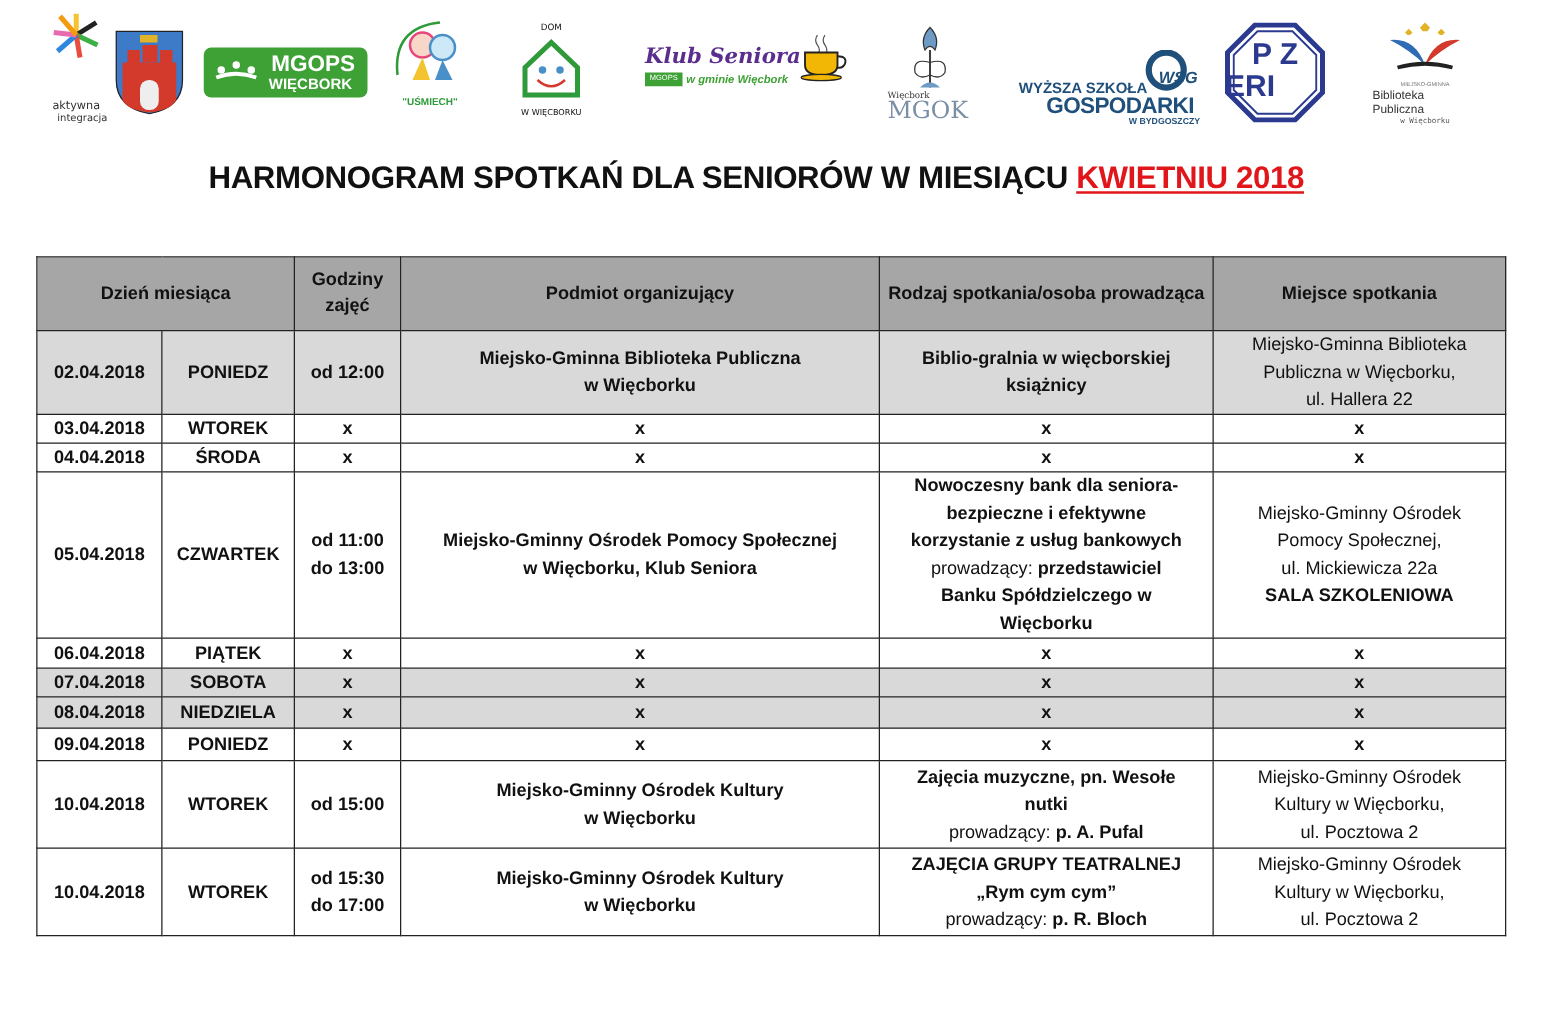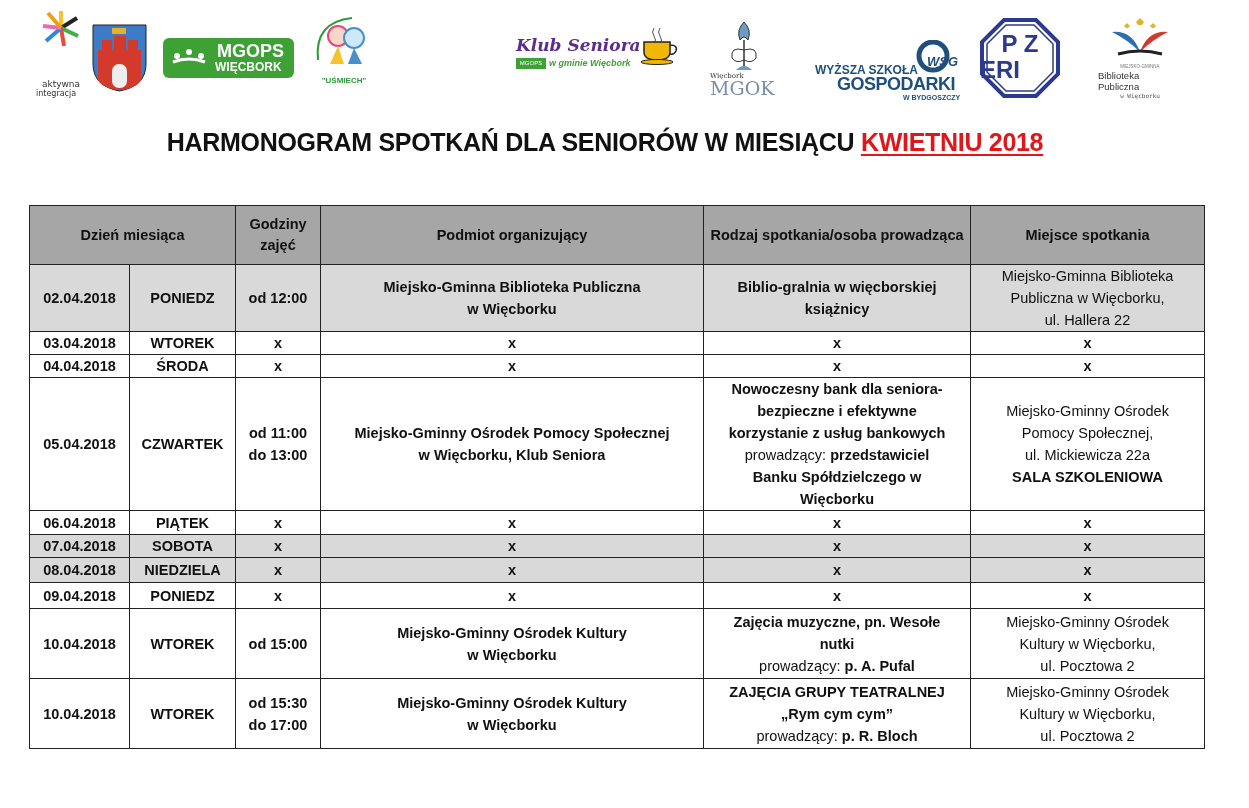--- a/index.html
+++ b/index.html
@@ -26,21 +26,21 @@
       <circle cx="25" cy="20" r="4" fill="#fff"></circle>
       <line x1="25" y1="20" x2="25" y2="3" stroke="#f4c430" stroke-width="4"></line>
       <line x1="25" y1="20" x2="41" y2="10" stroke="#222" stroke-width="4"></line>
       <line x1="25" y1="20" x2="42" y2="28" stroke="#3cb043" stroke-width="4"></line>
       <line x1="25" y1="20" x2="28" y2="38" stroke="#e84c3d" stroke-width="4"></line>
       <line x1="25" y1="20" x2="10" y2="33" stroke="#2e86de" stroke-width="4"></line>
       <line x1="25" y1="20" x2="7" y2="18" stroke="#e86bb1" stroke-width="4"></line>
       <line x1="25" y1="20" x2="12" y2="5" stroke="#f39c12" stroke-width="4"></line>
     </svg>
     <div style="font-size:9px;line-height:9px;text-align:center;color:#333;font-family:'DejaVu Sans',sans-serif;margin-top:28px;">aktywna</div>
-    <div style="font-size:8px;line-height:9px;text-align:left;color:#333;font-family:'DejaVu Sans',sans-serif;">integracja</div>
+    <div style="font-size:8px;line-height:9px;text-align:right;color:#333;font-family:'DejaVu Sans',sans-serif;">integracja</div>
   </div>
 
   <div class="logo" style="left:92px;top:24px;">
     <svg width="55" height="68" viewBox="0 0 55 68">
       <path d="M1,1 H54 V40 Q54,62 27.5,67 Q1,62 1,40 Z" fill="#3d7ac8" stroke="#222"></path>
       <rect x="6" y="26" width="43" height="30" fill="#d33a2c"></rect>
       <rect x="10" y="16" width="10" height="12" fill="#d33a2c"></rect>
       <rect x="22" y="12" width="12" height="14" fill="#d33a2c"></rect>
       <rect x="36" y="16" width="10" height="12" fill="#d33a2c"></rect>
       <rect x="20" y="4" width="14" height="6" fill="#e2b227"></rect>
@@ -64,20 +64,30 @@
     <svg width="64" height="60" viewBox="0 0 64 60">
       <path d="M6,48 Q2,10 40,6" stroke="#2e9a3a" stroke-width="2" fill="none"></path>
       <circle cx="26" cy="24" r="10" fill="#f8d7c8" stroke="#e7467c" stroke-width="2"></circle>
       <circle cx="42" cy="26" r="10" fill="#cde8f6" stroke="#4a90c8" stroke-width="2"></circle>
       <path d="M18,52 L26,34 L32,52 Z" fill="#f4c430"></path>
       <path d="M36,52 L42,36 L50,52 Z" fill="#4a90c8"></path>
     </svg>
     <div style="font-size:8px;line-height:10px;text-align:center;color:#2e9a3a;font-weight:bold;">"UŚMIECH"</div>
   </div>
 
+  <div class="logo" style="left:400px;top:14px;width:82px;height:82px;">
+    <svg width="82" height="82" viewBox="0 0 82 82">
+      <path d="M20,40 L41,20 L62,40 V62 H20 Z" fill="none" stroke="#2e9a3a" stroke-width="4"></path>
+      <circle cx="34" cy="42" r="3" fill="#4a90c8"></circle>
+        <circle cx="48" cy="42" r="3" fill="#4a90c8"></circle>
+      <path d="M30,50 Q41,60 52,50" stroke="#d33a2c" stroke-width="2" fill="none"></path>
+      <text x="41" y="10" font-size="7" text-anchor="middle" fill="#111" font-family="DejaVu Sans, sans-serif">DOM</text>
+      <text x="41" y="78" font-size="6.5" text-anchor="middle" fill="#111" font-family="DejaVu Sans, sans-serif">W WIĘCBORKU</text>
+    </svg>
+  </div>
 
   <div class="logo" style="left:516px;top:26px;width:165px;height:50px;">
     <div style="position:absolute;left:0;top:10px;font-family:'DejaVu Serif',serif;font-style:italic;font-weight:bold;color:#5b2d8e;font-size:17px;line-height:18px;">Klub Seniora</div>
     <div style="position:absolute;left:0;top:32px;width:30px;height:11px;background:#3ea135;color:#fff;font-size:6px;line-height:11px;text-align:center;">MGOPS</div>
     <div style="position:absolute;left:33px;top:31px;font-style:italic;font-weight:bold;color:#3ea135;font-size:9px;line-height:12px;">w gminie Więcbork</div>
     <svg width="42" height="40" viewBox="0 0 42 40" style="position:absolute;left:124px;top:0;">
       <path d="M14,2 q-3,4 0,8 q3,4 0,8" stroke="#555" fill="none"></path>
       <path d="M20,2 q-3,4 0,8 q3,4 0,8" stroke="#555" fill="none"></path>
       <path d="M4,16 H30 V26 Q30,34 17,34 Q4,34 4,26 Z" fill="#f2b705" stroke="#222" stroke-width="1.5"></path>
       <path d="M30,19 q8,0 6,6 q-2,4 -6,3" fill="none" stroke="#222" stroke-width="1.5"></path>

